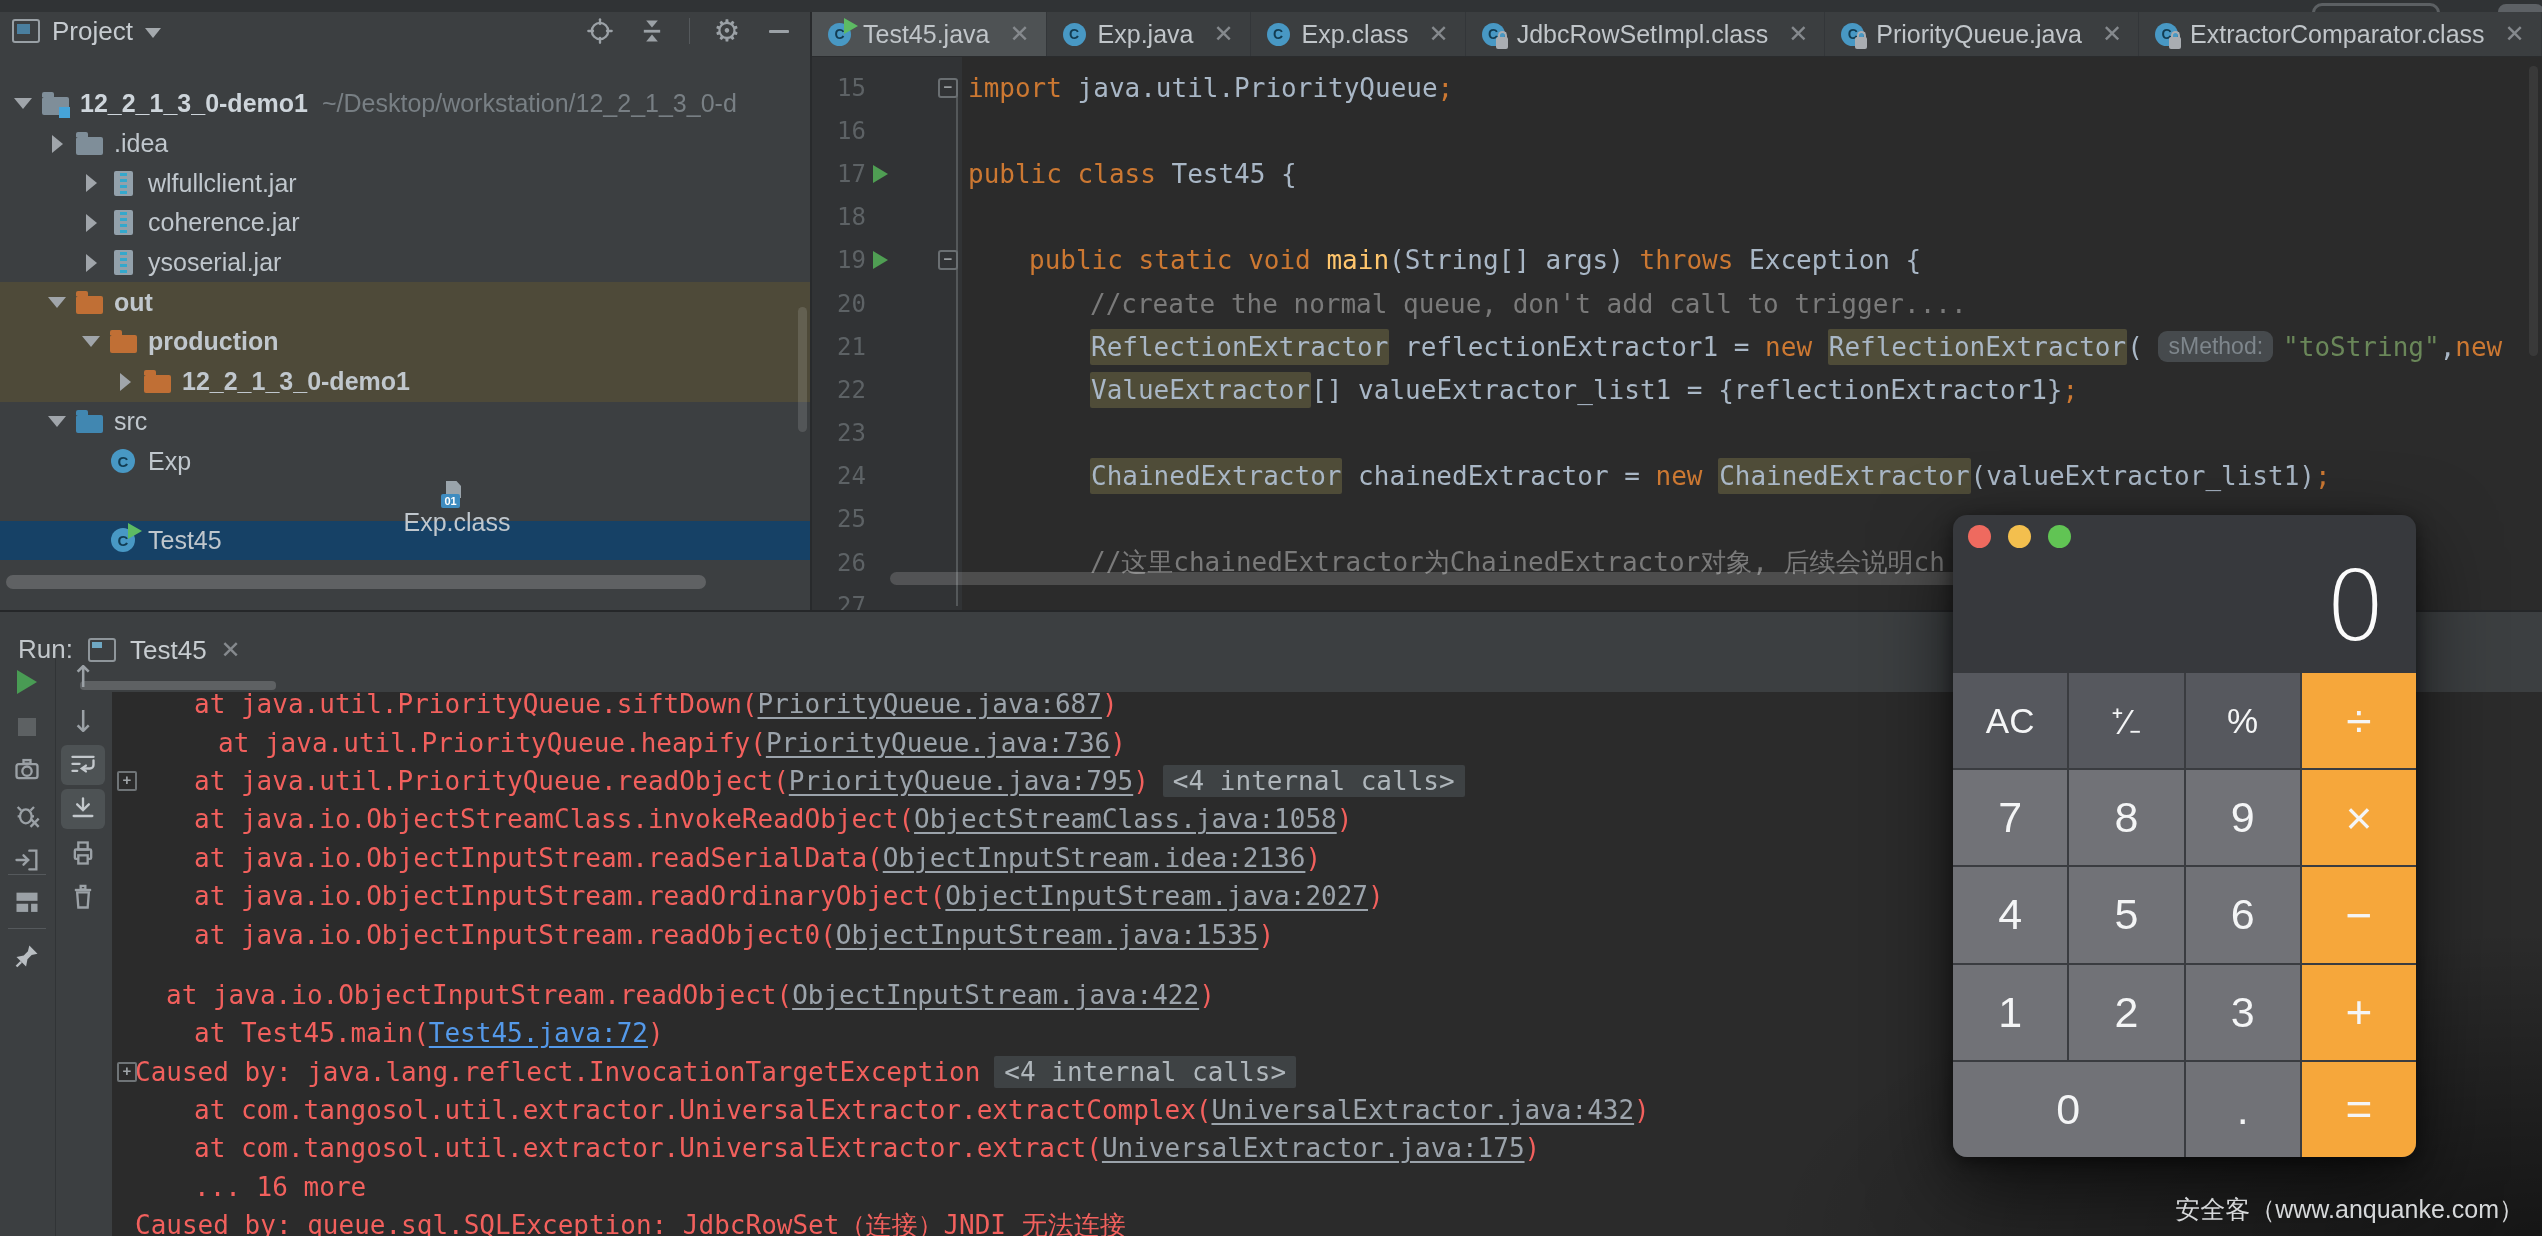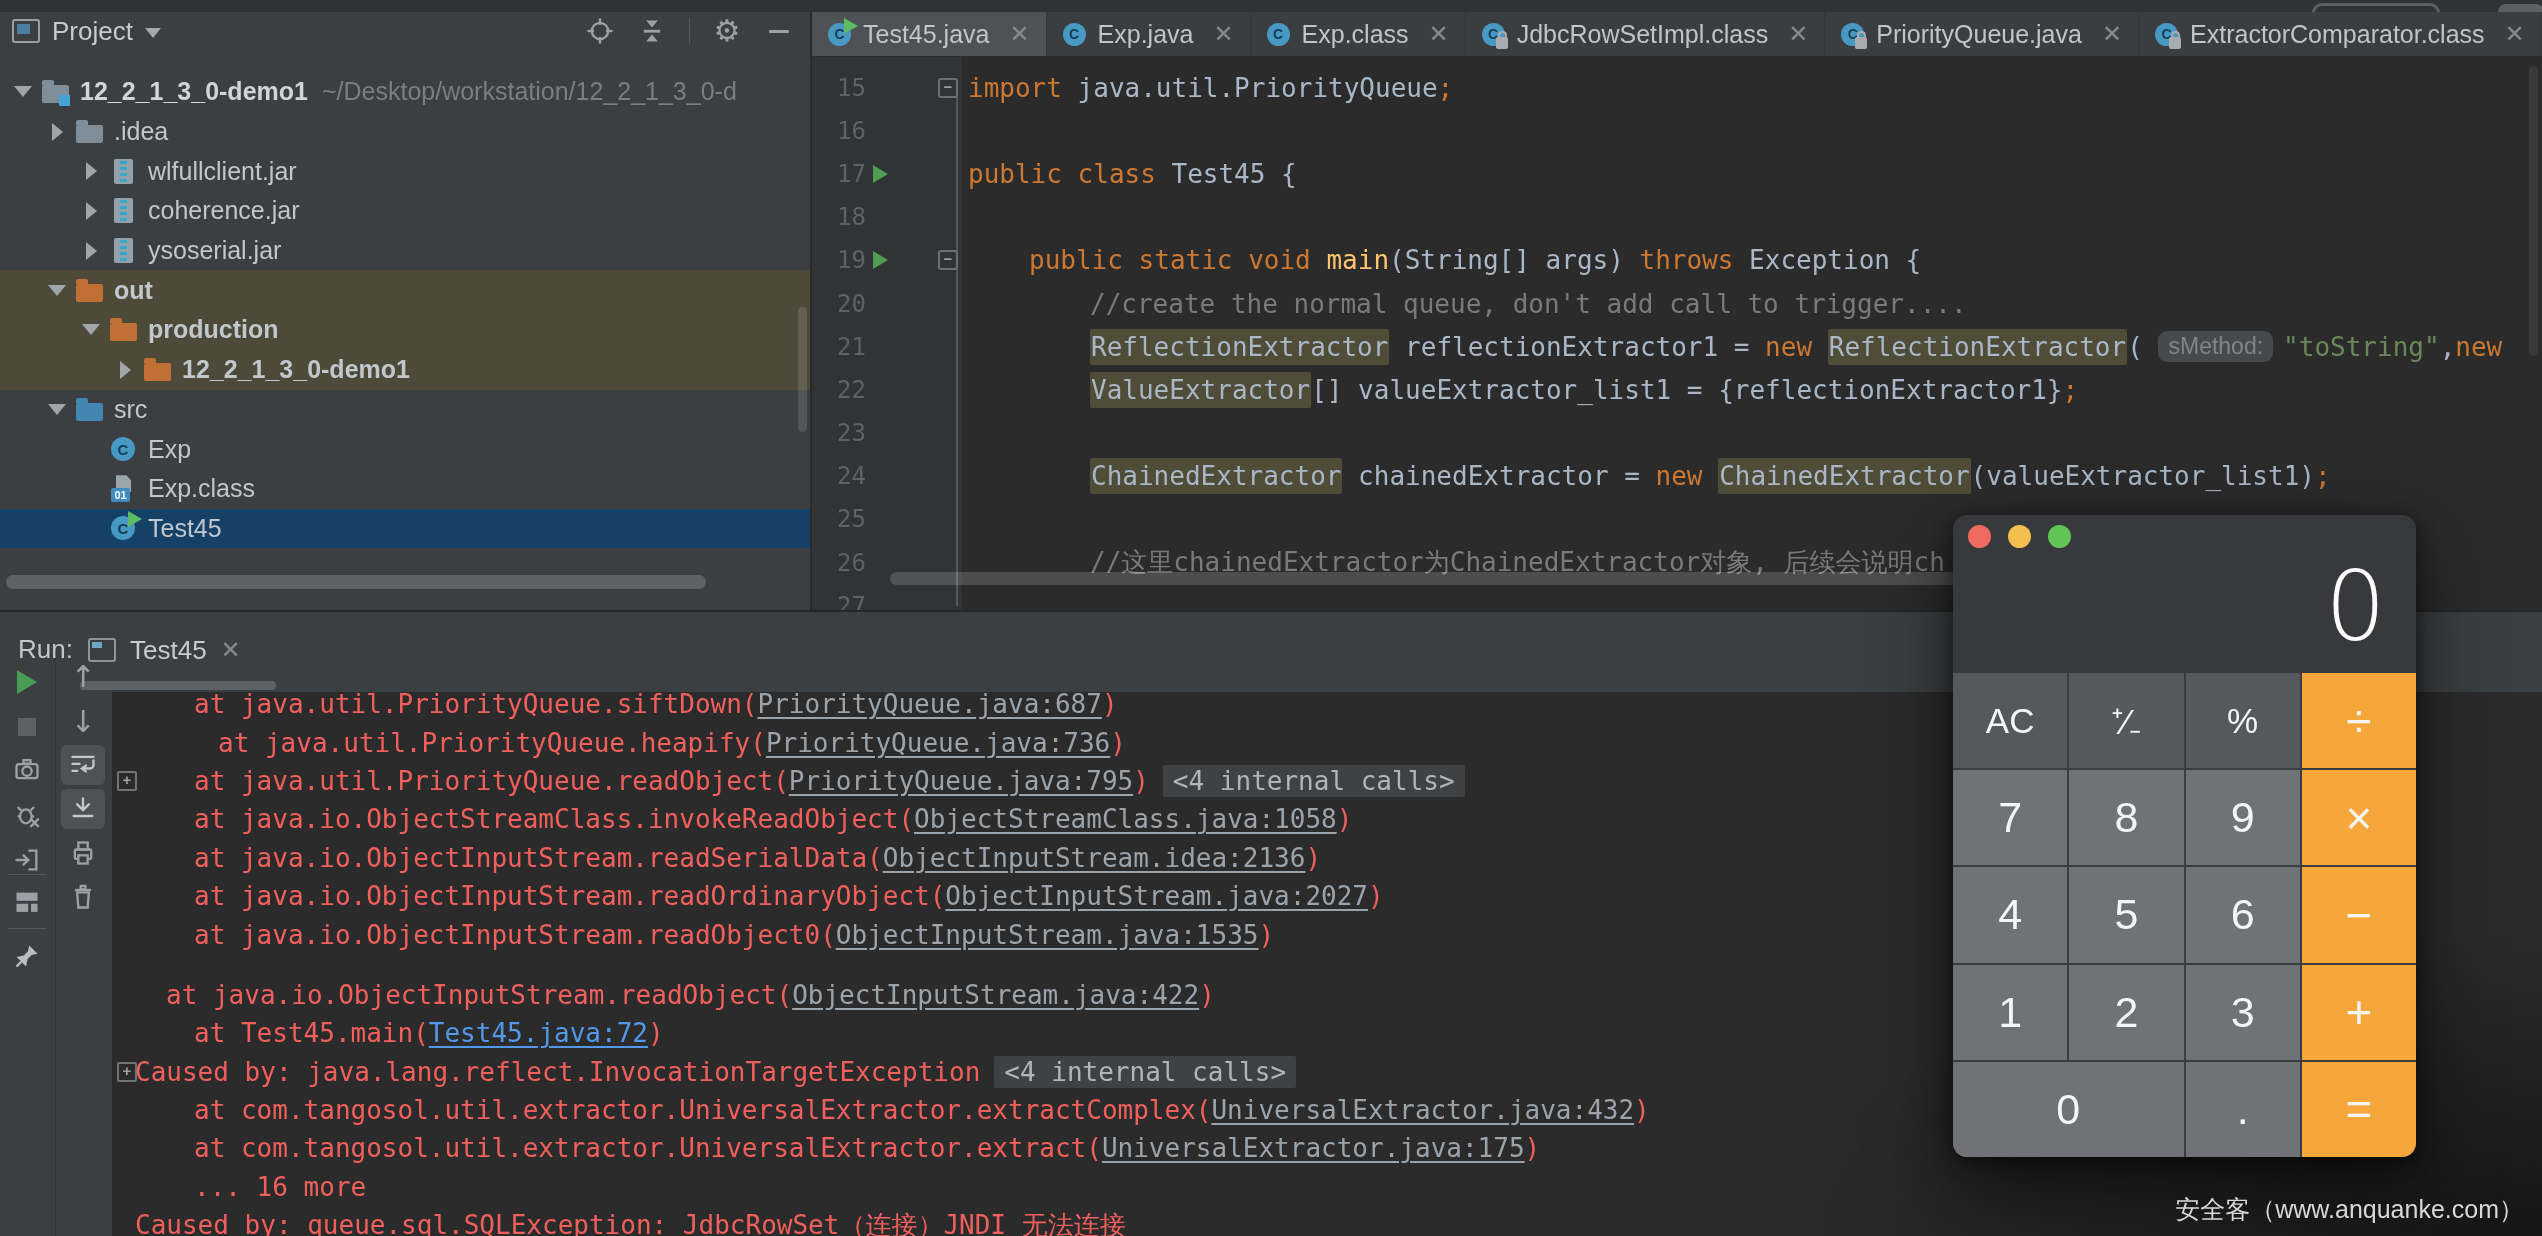--- a/index.html
+++ b/index.html
@@ -18,21 +18,21 @@
   .projico{width:24px;height:20px;border:2px solid #99a0a5;border-radius:3px;position:relative;background:#3c3f41;flex:none;}
   .projico::before{content:"";position:absolute;left:3px;top:3px;width:13px;height:10px;background:#4a7f9f;}
   .pp-title{font-size:26px;color:#c6cbd0;}
   .caret-down{width:0;height:0;border-left:8px solid transparent;border-right:8px solid transparent;border-top:10px solid #a4a9ad;margin-top:3px;}
   .pp-actions{margin-left:auto;display:flex;align-items:center;gap:22px;padding-right:4px;}
   .pp-sep{width:1px;height:26px;background:#55595c;}
   .icobtn{display:flex;align-items:center;justify-content:center;width:30px;height:30px;}
   .hbar{width:20px;height:3px;background:#9ba1a6;border-radius:1px;}
   .gearch{font-family:"DejaVu Sans",sans-serif;font-size:30px;color:#9ba1a6;line-height:30px;}
 
-  #tree{position:absolute;left:0;top:60px;right:0;}
+  #tree{position:absolute;left:0;top:72px;right:0;}
   .trow{height:39.7px;display:flex;align-items:center;font-size:25px;color:#c0c7cd;white-space:nowrap;}
   .trow.band{background:#4e4a39;font-weight:bold;}
   .trow.selected{background:#164166;}
   .arr{flex:none;width:30px;display:flex;justify-content:center;}
   .arr.d::before{content:"";width:0;height:0;border-left:9px solid transparent;border-right:9px solid transparent;border-top:11px solid #a0a5aa;}
   .arr.r::before{content:"";width:0;height:0;border-top:9px solid transparent;border-bottom:9px solid transparent;border-left:11px solid #a0a5aa;}
   .ticon{flex:none;width:34px;display:flex;justify-content:center;margin-right:8px;position:relative;}
   .fold{width:27px;height:18px;background:var(--fc,#7f8e99);border-radius:2px;position:relative;margin-top:5px;}
   .fold::before{content:"";position:absolute;top:-5px;left:0;width:12px;height:5px;background:var(--fc,#7f8e99);border-radius:2px 2px 0 0;}
   .badge{position:absolute;right:-1px;bottom:-3px;width:11px;height:11px;background:#46a3d8;}
@@ -241,21 +241,21 @@
         </div>
         <div class="trow" style="padding-left: 76px;">
           <span class="arr"></span>
           <span class="ticon">
             <span class="cicon" style="height: 24px; width: 24px;">
               <span class="cletter" style="font-size: 15px;">C</span>
             </span>
           </span>
           <span class="tlabel">Exp</span>
         </div>
-        <div class="trow" style="padding-left: 76px;">
+        <div class="trow" style="padding-left: 104px; flex-direction: column;">
           <span class="arr"></span>
           <span class="ticon">
             <span class="clsfile">
               <span class="doc"></span>
               <span class="zero1">01</span>
             </span>
           </span>
           <span class="tlabel">Exp.class</span>
         </div>
         <div class="trow selected" style="padding-left: 76px;">

